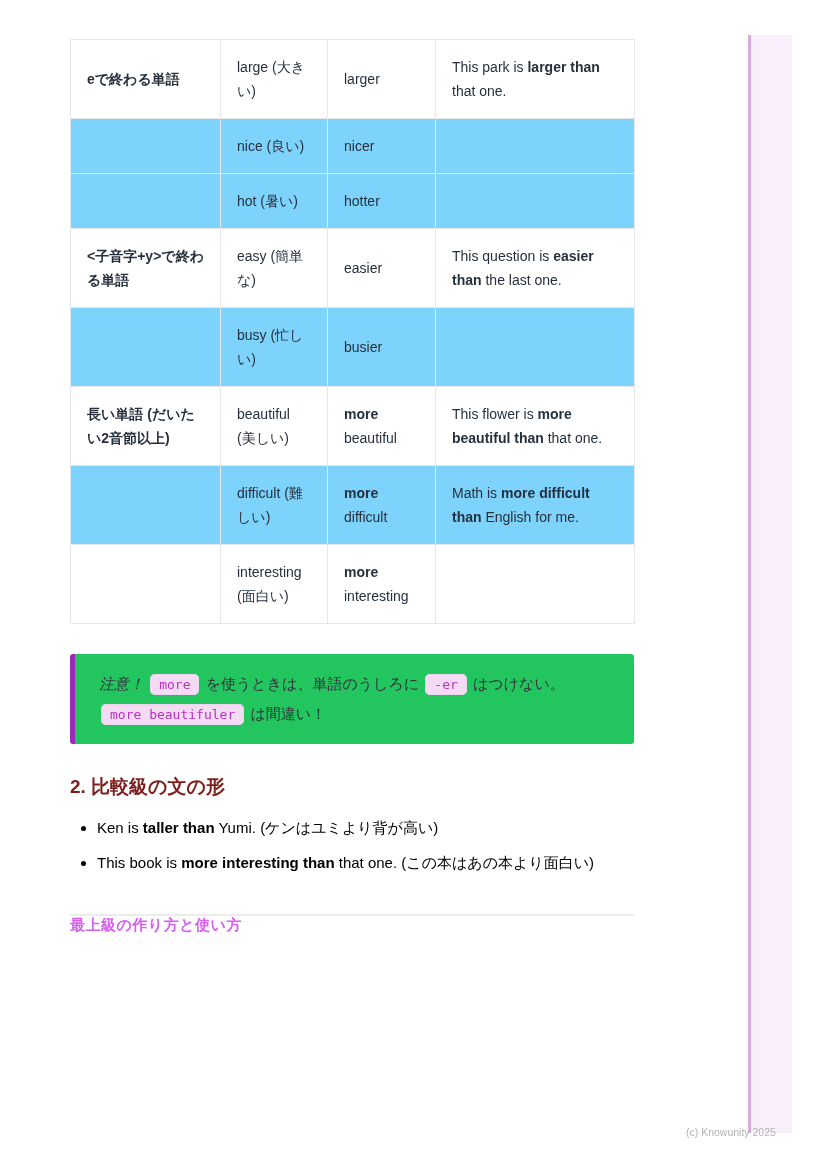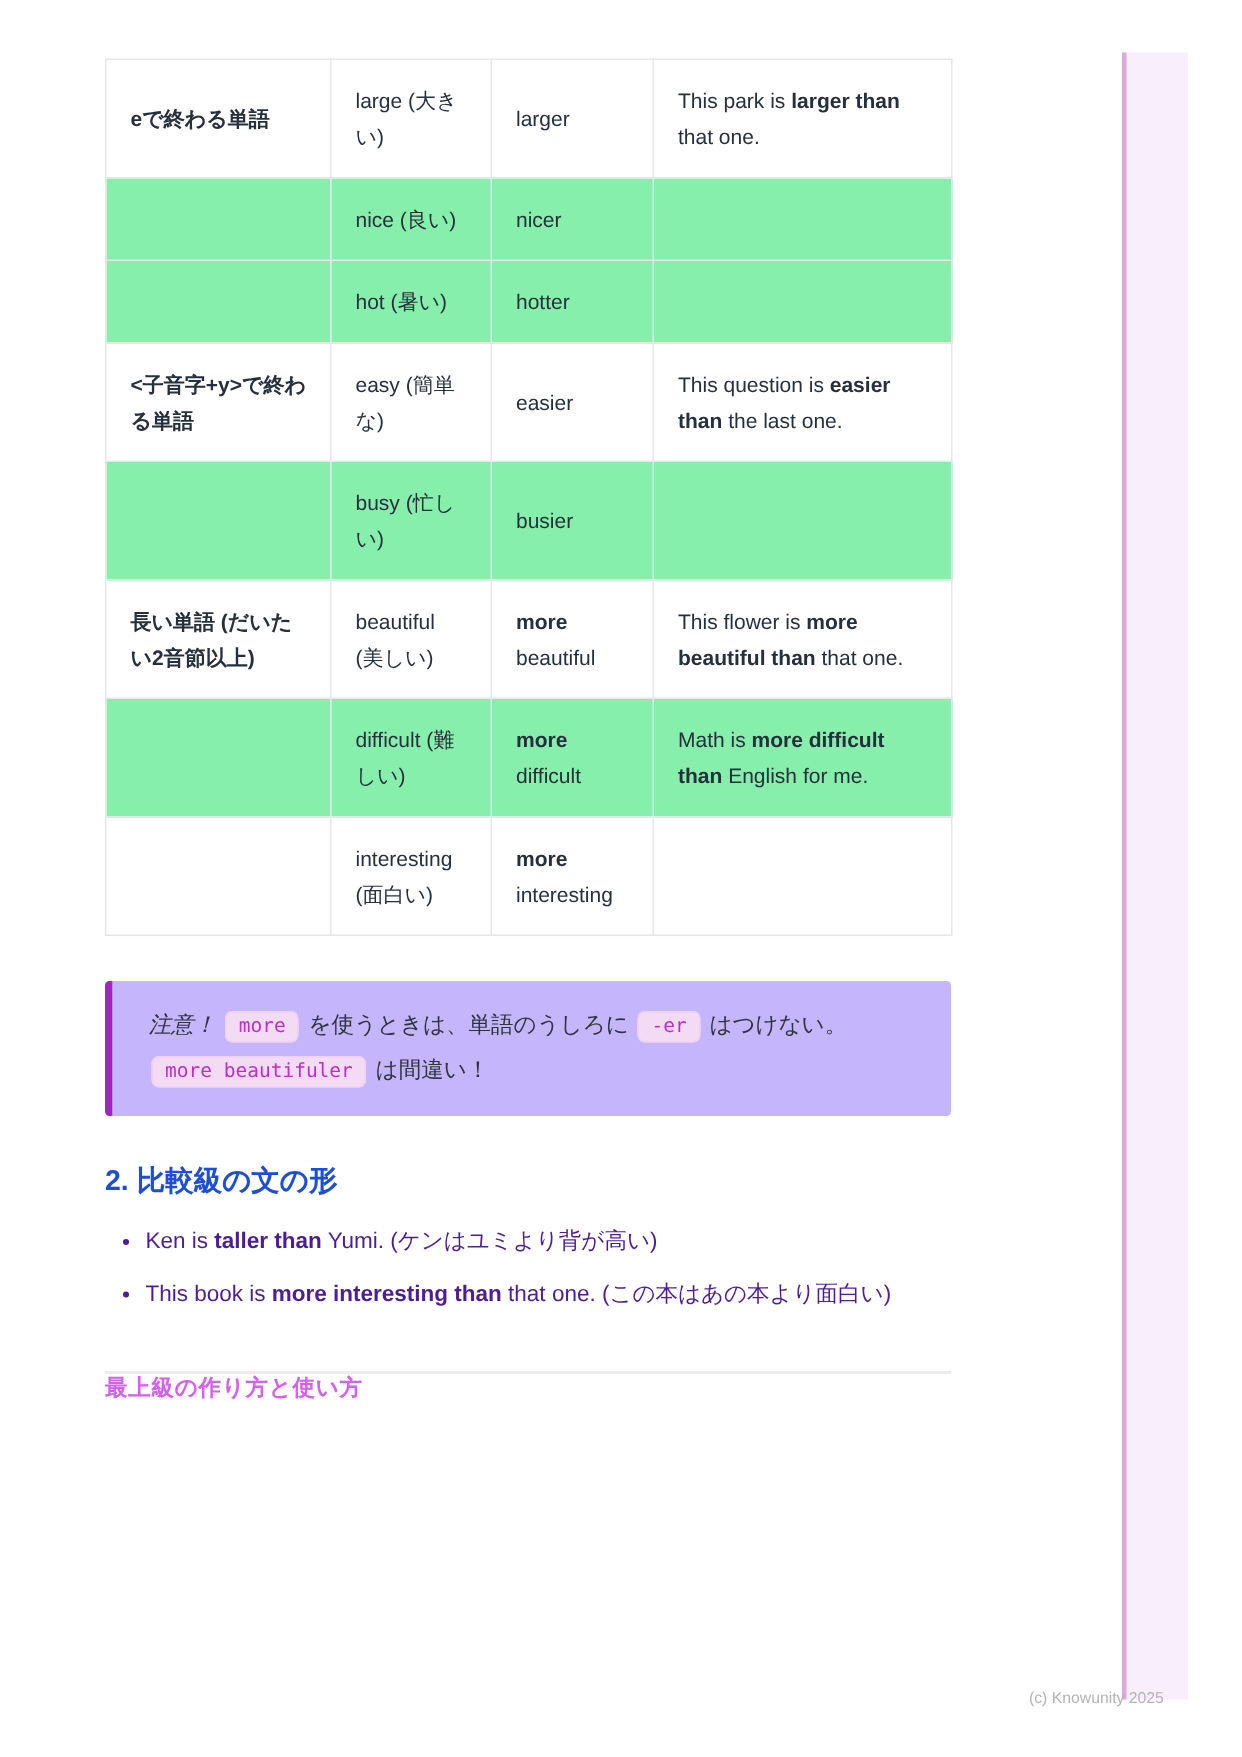--- a/index.html
+++ b/index.html
@@ -25,64 +25,64 @@
     line-height: 24px;
     color: #26303c;
   }
   table.cmp td {
     border: 1px solid #e5e7eb;
     padding: 15px 16px;
     vertical-align: middle;
     word-break: break-word;
     overflow-wrap: break-word;
   }
-  table.cmp tr.zebra td { background: #86efac; }
+  table.cmp tr.zebra td { background: #7dd3fc; }
   
   .sb { font-weight: 700; }
   .si { font-style: italic; }
   .sc {
     font-family: "DejaVu Sans Mono", "Liberation Mono", monospace;
     font-size: 13px;
     color: #bb2fc8;
     background: #f3dbf4;
     border: 1px solid #eed2ef;
     border-radius: 5px;
     padding: 2px 8px;
     margin: 0 2px;
     white-space: nowrap;
   }
   
   .callout {
     margin-top: 30px;
-    background: #c4b5fd;
+    background: #22c55e;
     border-left: 5px solid #9e28bc;
     border-radius: 3px;
     padding: 15px 24px;
     font-size: 15px;
     line-height: 29px;
     color: #30343b;
   }
   
   h3.sec {
     margin-top: 30px;
     font-size: 19px;
     font-weight: 700;
-    color: #1d4ed8;
+    color: #7f1d1d;
   }
   p.intro {
     margin-top: 17px;
     font-size: 15px;
     line-height: 23px;
     color: #26303c;
   }
   ul.examples {
     margin-top: 16px;
     padding-left: 27px;
     font-size: 15px;
-    color: #4c1d95;
+    color: #000000;
   }
   ul.examples li { margin: 12px 0; line-height: 23px; }
   hr.divider {
     margin-top: 40px;
     border: none;
     border-top: 2px solid #ececec;
   }
   h2.big {
     font-size: 15px;
     font-weight: 800;

